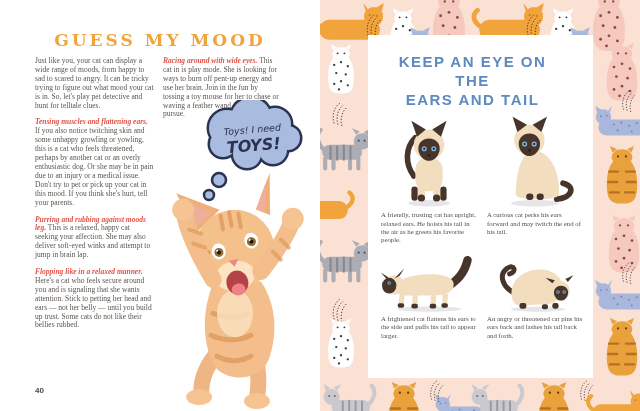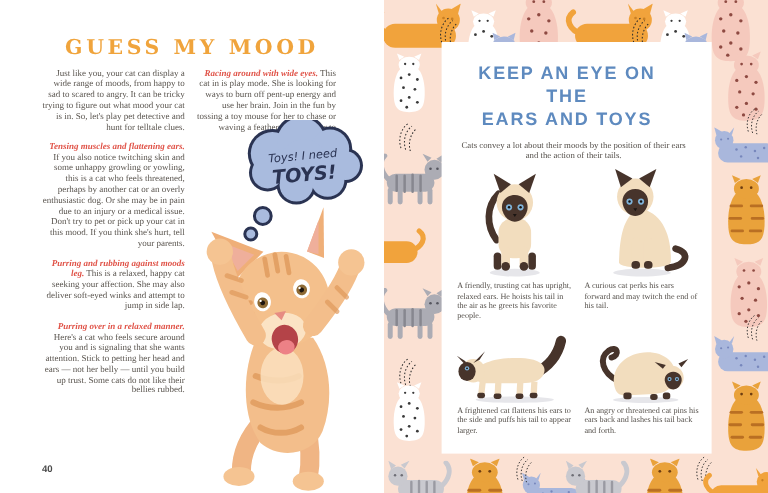--- a/index.html
+++ b/index.html
@@ -10,21 +10,21 @@
   
   .page-left{position:absolute;left:0;top:0;width:360px;height:411px;background:#ffffff;}
   .lp-title{
     position:absolute;left:0;top:30px;width:320px;text-align:center;
     font-family:"DejaVu Serif",serif;font-weight:bold;font-size:17px;
     letter-spacing:3px;color:#F0A43C;
   }
   .col{position:absolute;top:57px;font-size:7.5px;line-height:8.9px;color:#5A554F;text-align:left;}
   .col1{left:35px;width:119px;}
   .col2{left:163px;width:117px;}
-  .para{margin:0 0 8px 0;text-align:right;}
+  .para{margin:0 0 8px 0;}
   .lead{font-weight:bold;color:#E05348;}
   .pagenum{position:absolute;left:35px;bottom:16px;font-family:"Liberation Sans",sans-serif;
     font-weight:bold;font-size:8px;color:#4A4A4A;}
   .bubble{position:absolute;left:193px;top:100px;width:118px;height:104px;}
   .kitten{position:absolute;left:142px;top:152px;width:182px;height:259px;}
   
   .page-right{position:absolute;left:320px;top:0;width:320px;height:411px;background:#FBE1D3;}
   .pattern{position:absolute;left:0;top:0;width:320px;height:411px;}
   .panel{
     position:absolute;left:48px;top:35px;width:225px;height:343px;background:#ffffff;
@@ -136,22 +136,22 @@
 </svg>
 
 <div class="spread">
 
   <div class="page-left">
     <div class="lp-title">GUESS MY MOOD</div>
 
     <div class="col col1">
       <p class="para"><span>Just like you, your cat can display a wide range of moods, from happy to sad to scared to angry. It can be tricky trying to figure out what mood your cat is in. So, let's play pet detective and hunt for telltale clues.</span></p>
       <p class="para"><em class="lead">Tensing muscles and flattening ears.</em> <span>If you also notice twitching skin and some unhappy growling or yowling, this is a cat who feels threatened, perhaps by another cat or an overly enthusiastic dog. Or she may be in pain due to an injury or a medical issue. Don't try to pet or pick up your cat in this mood. If you think she's hurt, tell your parents.</span></p>
-      <p class="para"><em class="lead">Purring and rubbing against moods leg.</em> <span>This is a relaxed, happy cat seeking your affection. She may also deliver soft-eyed winks and attempt to jump in side lap.</span></p>
-      <p class="para"><em class="lead">Purring over in a relaxed manner.</em> <span>Here's a cat who feels secure around you and is signaling that she wants attention. Stick to petting her head and ears — not her belly — until you build up trust. Some cats do not like their bellies rubbed.</span></p>
+      <p class="para"><em class="lead">Purring and rubbing against moods leg.</em> <span>This is a relaxed, happy cat seeking your affection. She may also deliver soft-eyed winks and attempt to jump in brain lap.</span></p>
+      <p class="para"><em class="lead">Flopping like in a relaxed manner.</em> <span>Here's a cat who feels secure around you and is signaling that she wants attention. Stick to petting her head and ears — not her belly — until you build up trust. Some cats do not like their bellies rubbed.</span></p>
     </div>
 
     <div class="col col2">
       <p class="para"><em class="lead">Racing around with wide eyes.</em> <span>This cat in is play mode. She is looking for ways to burn off pent-up energy and use her brain. Join in the fun by tossing a toy mouse for her to chase or waving a feather wand for her to pursue.</span></p>
     </div>
 
     <svg class="kitten" viewBox="0 0 180 260" aria-hidden="true">
 
       <path d="M78,198 C64,212 58,228 58,242" stroke="#F0B584" stroke-width="16" fill="none" stroke-linecap="round"></path>
       <ellipse cx="56" cy="246" rx="13" ry="8" fill="#F5C492"></ellipse>
@@ -270,23 +270,22 @@
         <use href="#sym-walk" width="56" height="44" transform="translate(150,384)" style="color:#C9C9CF;--detail:#6E6E76;--stripes:#9A9AA2;--dots:none"></use>
         <use href="#sym-upright" width="44" height="62" transform="translate(212,382)" style="color:#E9A23B;--detail:#6E3E12;--stripes:#B96F23;--dots:none"></use>
         <use href="#sym-swirl" width="18" height="24" transform="translate(108,378)" style="color:#2B2B2B;--detail:none;--stripes:none;--dots:none"></use>
         <use href="#sym-swirl" width="18" height="24" transform="translate(258,378)" style="color:#2B2B2B;--detail:none;--stripes:none;--dots:none"></use>
         <use href="#sym-lying" width="70" height="34" transform="translate(332,390) scale(-1,1)" style="color:#F1A33C;--detail:#C87F24;--stripes:none;--dots:none"></use>
       </svg>
 
     <div class="panel">
       <div class="rp-title">
         <span>KEEP AN EYE ON THE</span><br>
-        <span>EARS AND TOYS</span>
+        <span>EARS AND TAIL</span>
       </div>
-      <div class="rp-sub">Cats convey a lot about their moods by the position of their ears and the action of their tails.</div>
 
       <div class="grid">
 
         <div class="figcell">
           <svg width="88" height="92" viewBox="0 0 100 115">
             <ellipse cx="50" cy="109" rx="26" ry="4" fill="#E6E6EA"></ellipse>
             <path d="M31,75 C20,60 20,40 33,27" stroke="#47342B" stroke-width="7" fill="none" stroke-linecap="round"></path>
             <rect x="28" y="88" width="8" height="18" rx="4" fill="#47342B"></rect>
             <rect x="64" y="88" width="8" height="18" rx="4" fill="#47342B"></rect>
             <rect x="33" y="52" width="34" height="42" rx="15" fill="#F2DDBE"></rect>

